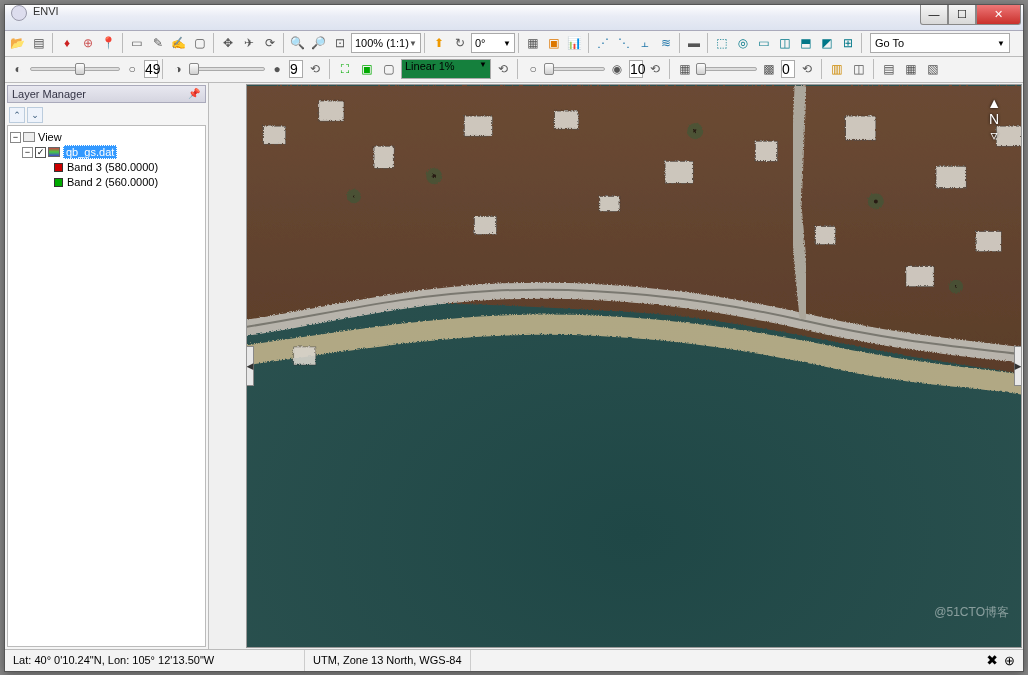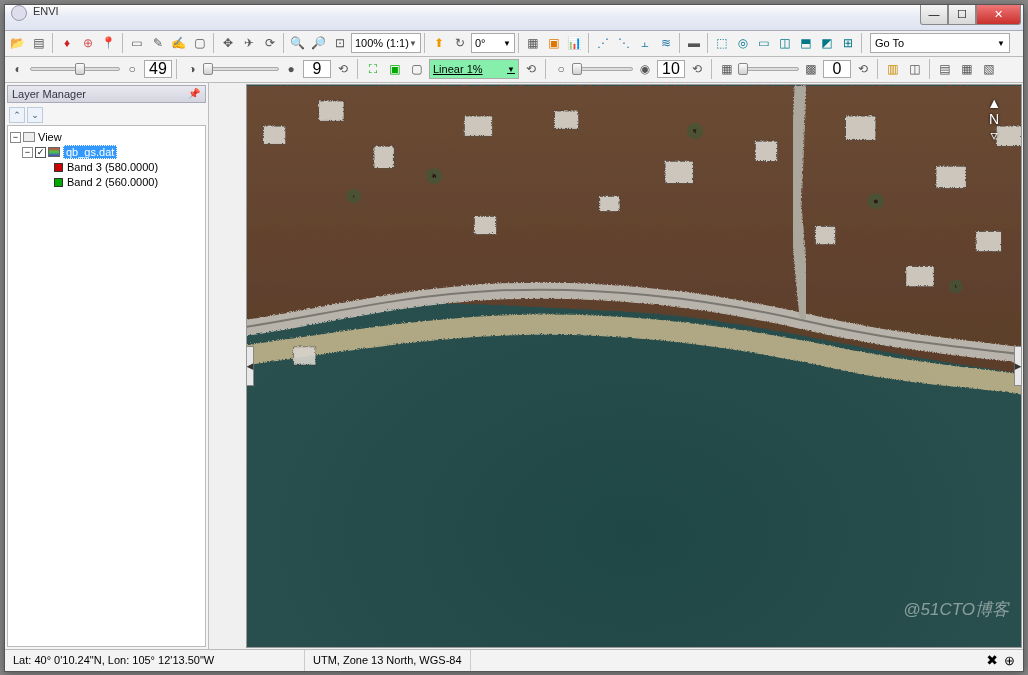--- a/index.html
+++ b/index.html
@@ -18,22 +18,22 @@
 .tbtn { width: 20px; height: 20px; border: 1px solid transparent; display: flex; align-items: center; justify-content: center; font-size: 12px; color: #555; }
 .tsep { width: 2px; height: 20px; border-left: 1px solid #bbb; margin: 0 2px; }
 .zoomfield { width: 70px; height: 20px; border: 1px solid #aaa; background: #fff; font-size: 11px; padding: 0 3px; display: flex; align-items: center; }
 .zoomfield .dd { margin-left: auto; font-size: 8px; color: #555; }
 .rotfield { width: 44px; height: 20px; border: 1px solid #aaa; background: #fff; padding: 0 3px; display: flex; align-items: center; }
 .gotobox { width: 140px; height: 20px; border: 1px solid #aaa; background: #fff; padding: 0 4px; display: flex; align-items: center; margin-left: 4px; }
 .toolbar2 { height: 26px; background: #f3f3f3; border-bottom: 1px solid #bbb; display: flex; align-items: center; padding: 0 3px; gap: 2px; overflow: hidden; }
 .slider { display: flex; align-items: center; gap: 2px; }
 .slider .track { position: relative; height: 4px; background: #ddd; border: 1px solid #aaa; border-radius: 2px; }
 .slider .thumb { position: absolute; top: -5px; width: 10px; height: 12px; background: linear-gradient(#fdfdfd,#d0d0d0); border: 1px solid #888; border-radius: 2px; }
-.numbox { width: 28px; height: 18px; border: 1px solid #aaa; background: #fff; text-align: center; font-size: 16px; line-height: 16px; }
-.stretchsel { width: 90px; height: 20px; border: 1px solid #aaa; background: #86efac; padding: 0 3px; display: flex; align-items: center; text-decoration: underline; }
+.numbox { width: 14px; height: 18px; border: 1px solid #aaa; background: #fff; font-size: 14px; line-height: 16px; }
+.stretchsel { width: 90px; height: 20px; border: 1px solid #aaa; background: #15803d; padding: 0 3px; display: flex; align-items: flex-start; }
 .content { flex: 1; display: flex; min-height: 0; gap: 36px; }
 .leftpanel { width: 204px; background: #f5f5f5; border-right: 1px solid #bbb; display: flex; flex-direction: column; }
 .lm-title { height: 18px; background: linear-gradient(#e8e8f0,#d5d5e0); border: 1px solid #aab; margin: 2px; display: flex; align-items: center; padding: 0 4px; font-family: "Courier New", monospace; font-size: 11px; color: #334; }
 .lm-title .pin { margin-left: auto; font-size: 10px; color: #668; }
 .lm-btns { display: flex; gap: 2px; padding: 2px 4px; }
 .lm-btns .b { width: 16px; height: 16px; border: 1px solid #bcd; background: #eef3fb; display: flex; align-items: center; justify-content: center; font-size: 9px; color: #357; }
 .tree { flex: 1; background: #fff; border: 1px solid #bbb; margin: 0 2px 2px 2px; padding: 4px 2px; font-family: "Courier New", monospace; font-size: 11px; overflow: auto; }
 .tree .row { white-space: nowrap; height: 15px; display: flex; align-items: center; }
 .tree .tw { width: 11px; height: 11px; border: 1px solid #888; display: inline-flex; align-items: center; justify-content: center; font-size: 9px; line-height: 9px; margin-right: 2px; background: #fff; }
 .tree .sp { display: inline-block; }
@@ -43,21 +43,21 @@
 .sq { width: 9px; height: 9px; display: inline-block; margin-right: 4px; border: 1px solid #333; }
 .viewport { flex: 1; position: relative; background: #2a4042; border: 1px solid #999; margin: 1px; overflow: hidden; }
 .viewport svg { width: 100%; height: 100%; display: block; }
 .collapse-l, .collapse-r { position: absolute; top: 50%; width: 8px; height: 40px; background: #e8e8e8; border: 1px solid #888; display: flex; align-items: center; justify-content: center; font-size: 9px; color: #333; transform: translateY(-50%); }
 .collapse-l { left: -1px; } .collapse-r { right: -1px; }
 .northarrow { position: absolute; top: 10px; right: 20px; color: #fff; font-size: 14px; text-align: center; text-shadow: 0 0 3px #000; }
 .statusbar { height: 22px; background: #f3f3f3; border-top: 1px solid #bbb; display: flex; align-items: center; font-family: "Courier New", monospace; font-size: 11px; }
 .statusbar .cell { padding: 0 8px; border-right: 1px solid #ccc; height: 100%; display: flex; align-items: center; }
 .statusbar .cell.coord { width: 300px; }
 .statusbar .end { margin-left: auto; display: flex; align-items: center; gap: 6px; padding-right: 8px; }
-.watermark { position: absolute; right: 12px; bottom: 26px; color: rgba(255,255,255,.45); font-size: 17px; font-style: italic; pointer-events: none; }
+.watermark { position: absolute; right: 12px; bottom: 26px; color: rgba(255,255,255,.45); font-size: 12px; pointer-events: none; }
 </style>
 </head>
 <body>
 
 <div class="window">
   <div class="titlebar">
     <div class="icon"></div>
     <div class="title">ENVI</div>
     <div class="winbtns">
       <div class="winbtn min">—</div>

